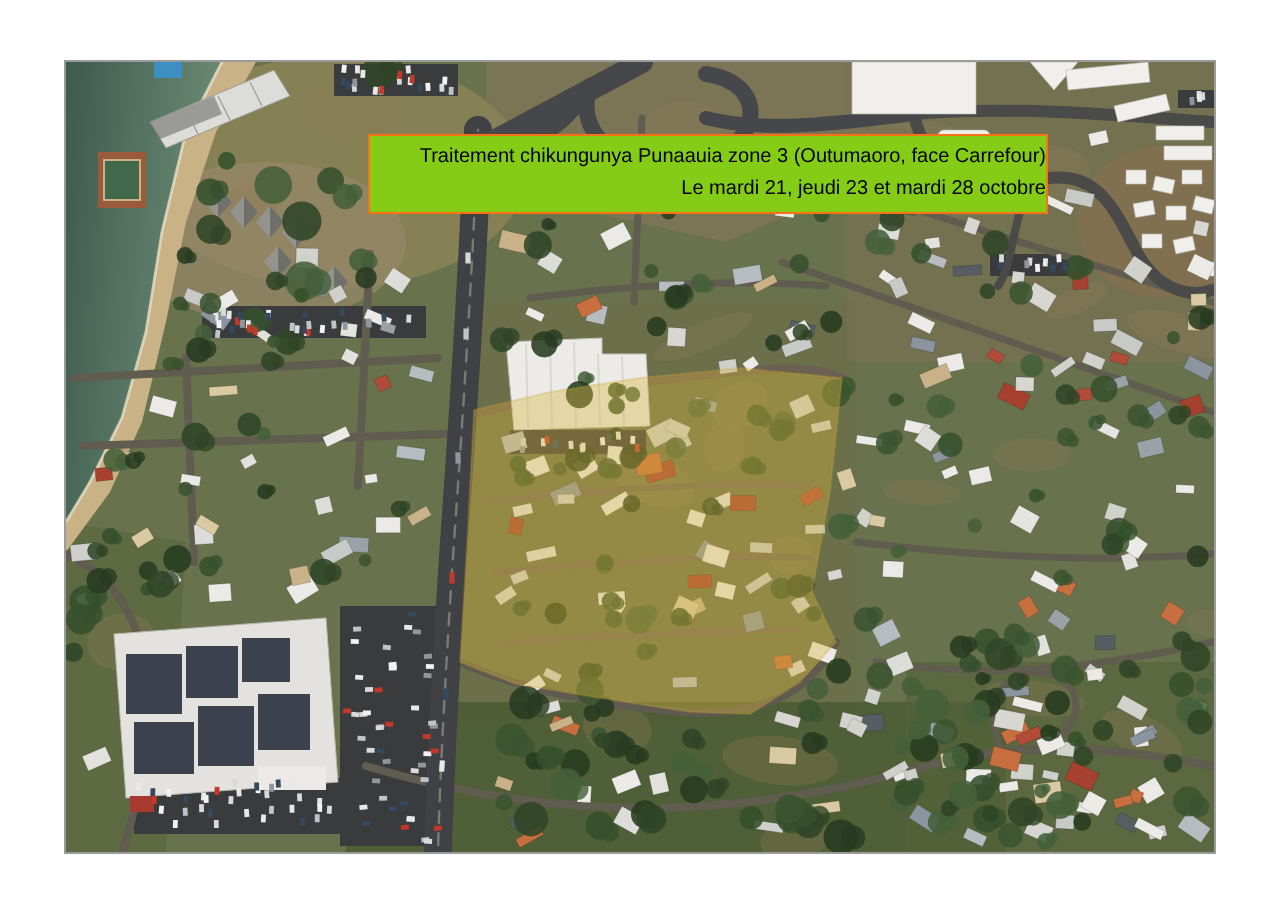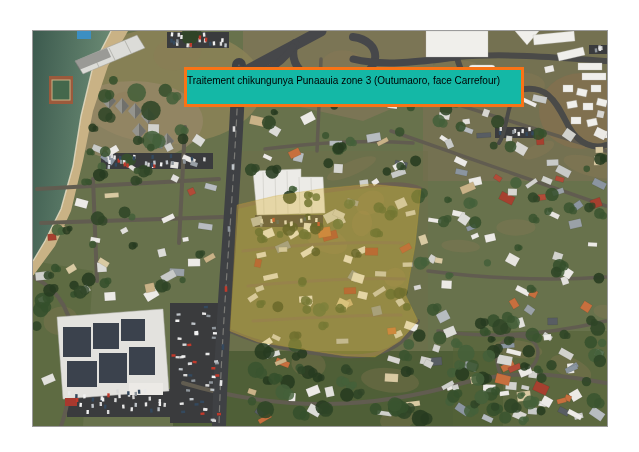--- a/index.html
+++ b/index.html
@@ -7,22 +7,22 @@
     width:639px;height:452px;position:relative;overflow:hidden;
     background:#ffffff;font-family:"Liberation Sans",sans-serif;
   }
   .map-frame{
     position:absolute;left:32px;top:30px;width:574px;height:395px;
     border:1px solid #9b9b9b;overflow:hidden;background:#68724c;
   }
   .map-frame svg{display:block;}
   .caption{
     position:absolute;left:184px;top:67px;width:340px;height:40px;
-    background:#14b8a6;border:3px solid #f97316;box-sizing:border-box;
-    z-index:5;text-align:left;color:#000;
+    background:#84cc16;border:1px solid #f97316;box-sizing:border-box;
+    z-index:5;text-align:right;color:#000;
     font-size:10px;line-height:16px;padding-top:3px;white-space:nowrap;
   }
 </style>
 </head>
 <body>
 
 <div class="map-frame">
 <svg width="574" height="395" viewBox="0 0 574 395">
   <defs>
     <linearGradient id="waterg" x1="0" y1="0" x2="1" y2="0.3">
@@ -941,13 +941,14 @@
         <rect x="-1.3" y="-2.8" width="2.6" height="5.6" fill="#34495e" transform="translate(190 316) rotate(-0.08594279177486897)"></rect>
         <rect x="-1.3" y="-2.8" width="2.6" height="5.6" fill="#e8e8e8" transform="translate(188 352) rotate(3.9270644658245146)"></rect>
       </g>
 
   <polygon points="204,174 242,165 287,158 337,153 388,158 382,215 373,265 385,290 367,310 342,326 312,325 267,318 225,311 197,300 201,232" fill="#d9b53c" fill-opacity="0.38" stroke="#c9a52e" stroke-opacity="0.25" stroke-width="1"></polygon>
 </svg>
 </div>
 
 <div class="caption">
   <div>Traitement chikungunya Punaauia zone 3 (Outumaoro, face Carrefour)</div>
+  <div>Le mardi 21, jeudi 23 et mardi 28 octobre</div>
 </div>
 
 </body></html>

